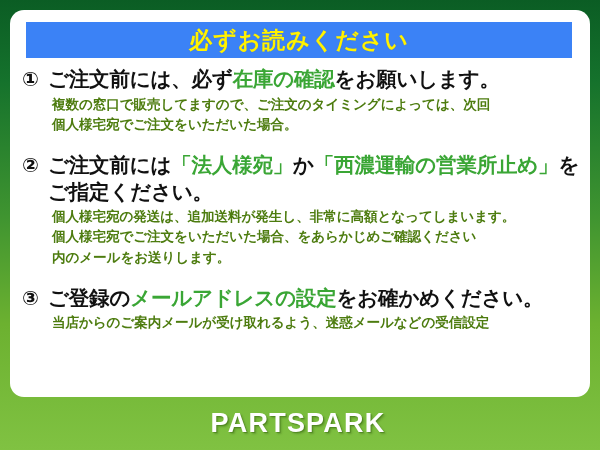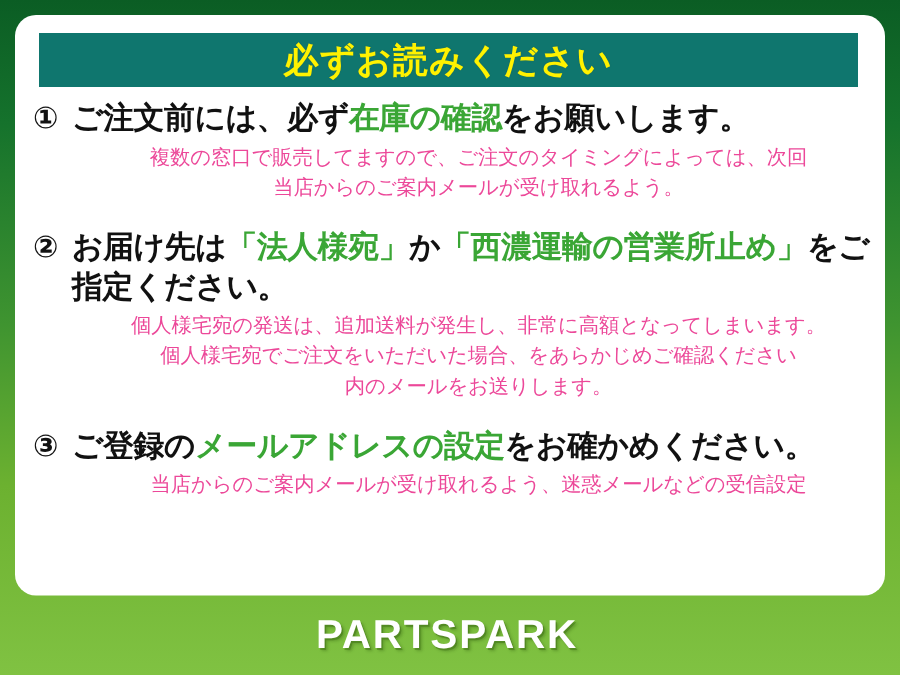--- a/index.html
+++ b/index.html
@@ -36,21 +36,21 @@
     overflow: hidden;
   }
 
   
   #header-banner {
     position: absolute;
     left: 16px;
     top: 12px;
     width: 546px;
     height: 36px;
-    background: #0f766e;
+    background: #3b82f6;
     display: flex;
     align-items: center;
     justify-content: center;
   }
   #header-title {
     color: #fff200;
     font-size: 23px;
     font-weight: bold;
     letter-spacing: 1px;
     line-height: 1;
@@ -87,25 +87,24 @@
   .item-heading .hl {
     color: #3aa635;
   }
   .item-heading.wrap {
     white-space: normal;
   }
   .item-body {
     margin-left: 30px;
     margin-top: 2px;
     font-size: 13.6px;
-    color: #ec4899;
-    font-weight: normal;
+    color: #4d7c0f;
+    font-weight: bold;
     line-height: 1.52;
     letter-spacing: -0.1px;
-    text-align: center;
   }
   .item-body .line {
     white-space: nowrap;
   }
   #item-1 { margin-top: 0px; }
   #item-2 { margin-top: 16px; }
   #item-3 { margin-top: 16px; }
 
   
   #footer-band {
@@ -136,26 +135,26 @@
     <div id="header-banner">
       <span id="header-title">必ずお読みください</span>
     </div>
 
     <div id="items">
 
       <div class="item" id="item-1">
         <div class="item-heading"><span class="marker">①</span><span>ご注文前には、必ず</span><span class="hl">在庫の確認</span><span>をお願いします。</span></div>
         <div class="item-body">
           <div class="line">複数の窓口で販売してますので、ご注文のタイミングによっては、次回</div>
-          <div class="line">当店からのご案内メールが受け取れるよう。</div>
+          <div class="line">個人様宅宛でご注文をいただいた場合。</div>
         </div>
       </div>
 
       <div class="item" id="item-2">
-        <div class="item-heading wrap"><span class="marker">②</span><span>お届け先は</span><span class="hl">「法人様宛」</span><span>か</span><span class="hl">「西濃運輸の営業所止め」</span><span>をご指定ください。</span></div>
+        <div class="item-heading wrap"><span class="marker">②</span><span>ご注文前には</span><span class="hl">「法人様宛」</span><span>か</span><span class="hl">「西濃運輸の営業所止め」</span><span>をご指定ください。</span></div>
         <div class="item-body">
           <div class="line">個人様宅宛の発送は、追加送料が発生し、非常に高額となってしまいます。</div>
           <div class="line">個人様宅宛でご注文をいただいた場合、をあらかじめご確認ください</div>
           <div class="line">内のメールをお送りします。</div>
         </div>
       </div>
 
       <div class="item" id="item-3">
         <div class="item-heading"><span class="marker">③</span><span>ご登録の</span><span class="hl">メールアドレスの設定</span><span>をお確かめください。</span></div>
         <div class="item-body">

